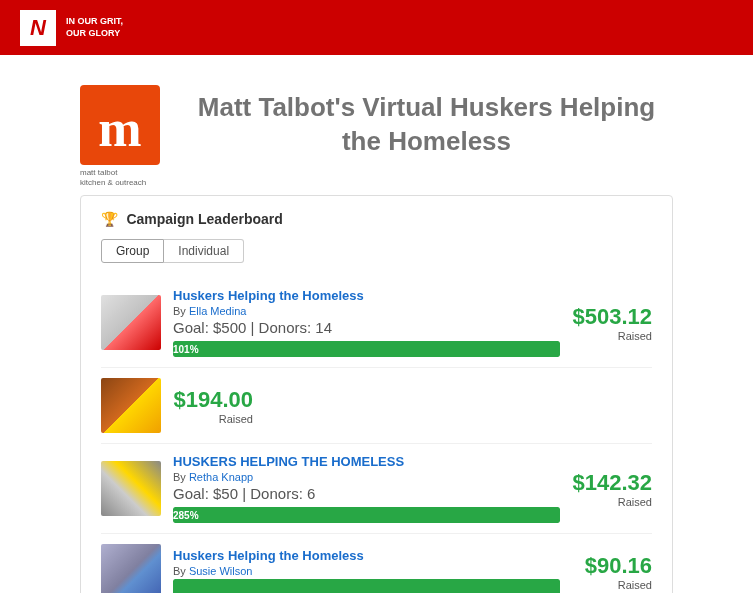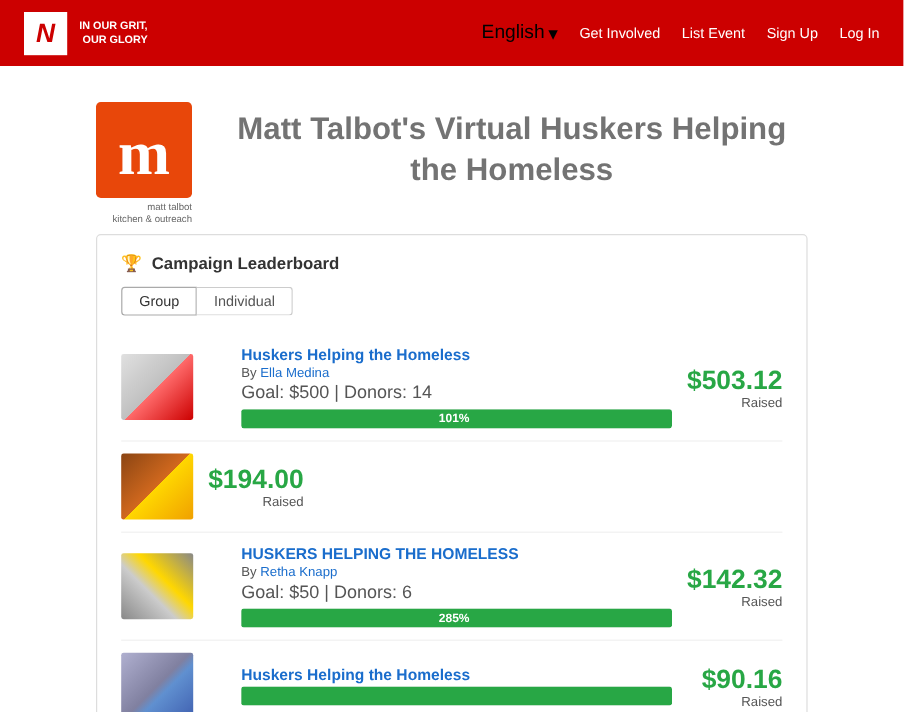--- a/index.html
+++ b/index.html
@@ -30,21 +30,20 @@
       align-items: center;
       justify-content: center;
       font-style: italic;
     }
     .header-tagline {
       color: #fff;
       font-size: 9px;
       font-weight: bold;
       line-height: 1.3;
       text-transform: uppercase;
-      text-align: right;
     }
     .header-nav {
       display: flex;
       align-items: center;
       gap: 18px;
     }
     .header-nav a {
       color: #fff;
       text-decoration: none;
       font-size: 12px;
@@ -88,21 +87,21 @@
       font-size: 52px;
       font-weight: 900;
       font-family: Georgia, serif;
       line-height: 1;
       position: relative;
       top: 4px;
     }
     .campaign-logo-sub {
       font-size: 8px;
       color: #666;
-      text-align: right;
+      text-align: left;
       margin-top: 3px;
       line-height: 1.2;
     }
     .campaign-title {
       font-size: 26px;
       font-weight: bold;
       color: #737373;
       line-height: 1.3;
       text-align: center;
     }
@@ -175,21 +174,20 @@
       border-radius: 2px;
     }
     
     .thumb-1 { background: linear-gradient(135deg, #e0e0e0 0%, #c0c0c0 50%, #ff6b6b 50%, #cc0000 100%); }
     .thumb-2 { background: linear-gradient(135deg, #8B4513 0%, #D2691E 50%, #ffd700 50%, #f0a000 100%); }
     .thumb-3 { background: linear-gradient(45deg, #888 0%, #ccc 40%, #ffd700 60%, #888 100%); }
     .thumb-4 { background: linear-gradient(135deg, #b0b0d0 0%, #8080a0 50%, #6090d0 60%, #4060b0 100%); }
 
     .item-details {
       flex: 1;
-      margin-left: 28px;
     }
     .item-name {
       font-size: 13px;
       color: #1a6dcc;
       font-weight: bold;
       text-decoration: none;
       margin-bottom: 2px;
       display: block;
     }
     .item-by {
@@ -213,21 +211,21 @@
       overflow: hidden;
       position: relative;
       width: 100%;
     }
     .progress-bar-fill {
       height: 100%;
       background: #28a745;
       border-radius: 2px;
       display: flex;
       align-items: center;
-      justify-content: center;
+      justify-content: flex-start;
       padding-right: 4px;
     }
     .progress-label {
       font-size: 10px;
       color: #fff;
       font-weight: bold;
     }
 
     .item-raised {
       text-align: right;
@@ -250,30 +248,20 @@
 <header class="header">
   <div class="header-left">
     <div class="n-logo">
       <span>N</span>
     </div>
     <div class="header-tagline">
       <div>IN OUR GRIT,</div>
       <div>OUR GLORY</div>
     </div>
   </div>
-  <nav class="header-nav">
-    <span class="lang">
-      <span>English</span>
-      <span>▾</span>
-    </span>
-    <a href="#">Get Involved</a>
-    <a href="#">List Event</a>
-    <a href="#">Sign Up</a>
-    <a href="#">Log In</a>
-  </nav>
 </header>
 
 <div class="page-content">
 
   <div class="campaign-header">
     <div class="campaign-logo">
       <div class="campaign-logo-img">
         <span class="m-letter">m</span>
       </div>
       <div class="campaign-logo-sub">
@@ -338,20 +326,23 @@
       </div>
       <div class="item-raised">
         <div class="raised-amount">$142.32</div>
         <div class="raised-label">Raised</div>
       </div>
     </div>
         <div class="campaign-item">
       <div class="item-thumb thumb-4"></div>
       <div class="item-details">
         <a href="#" class="item-name">Huskers Helping the Homeless</a>
+        <div class="item-by">
+          By <a href="#">Susie Wilson</a>
+        </div>
         <div class="progress-bar-bg">
           <div class="progress-bar-fill" style="width:100%">
             
           </div>
         </div>
       </div>
       <div class="item-raised">
         <div class="raised-amount">$90.16</div>
         <div class="raised-label">Raised</div>
       </div>

